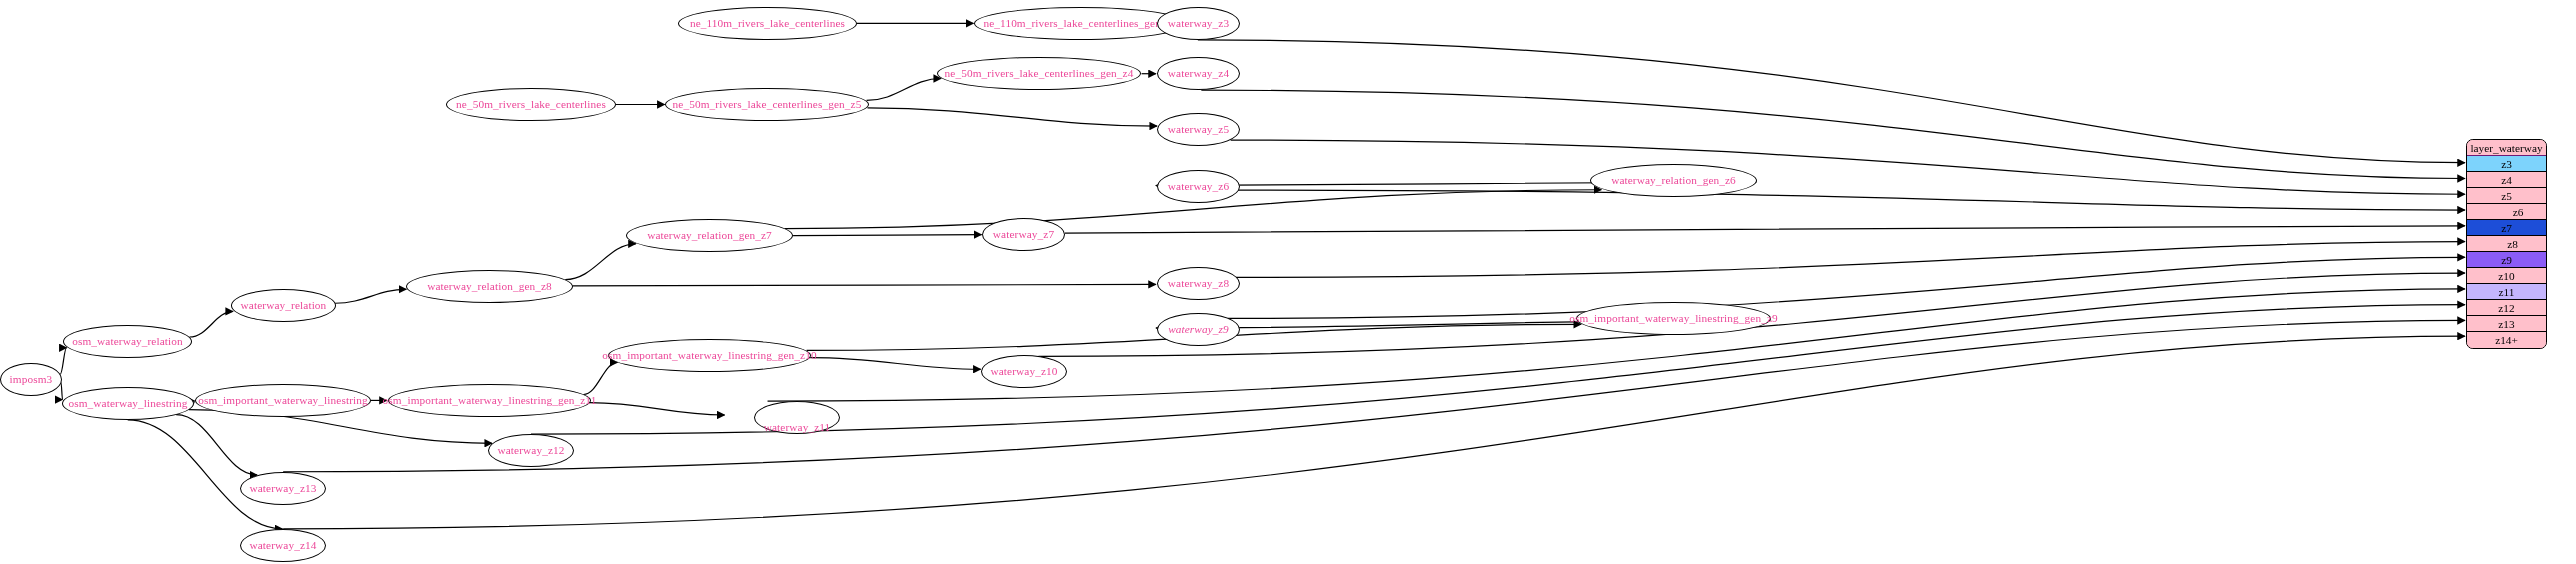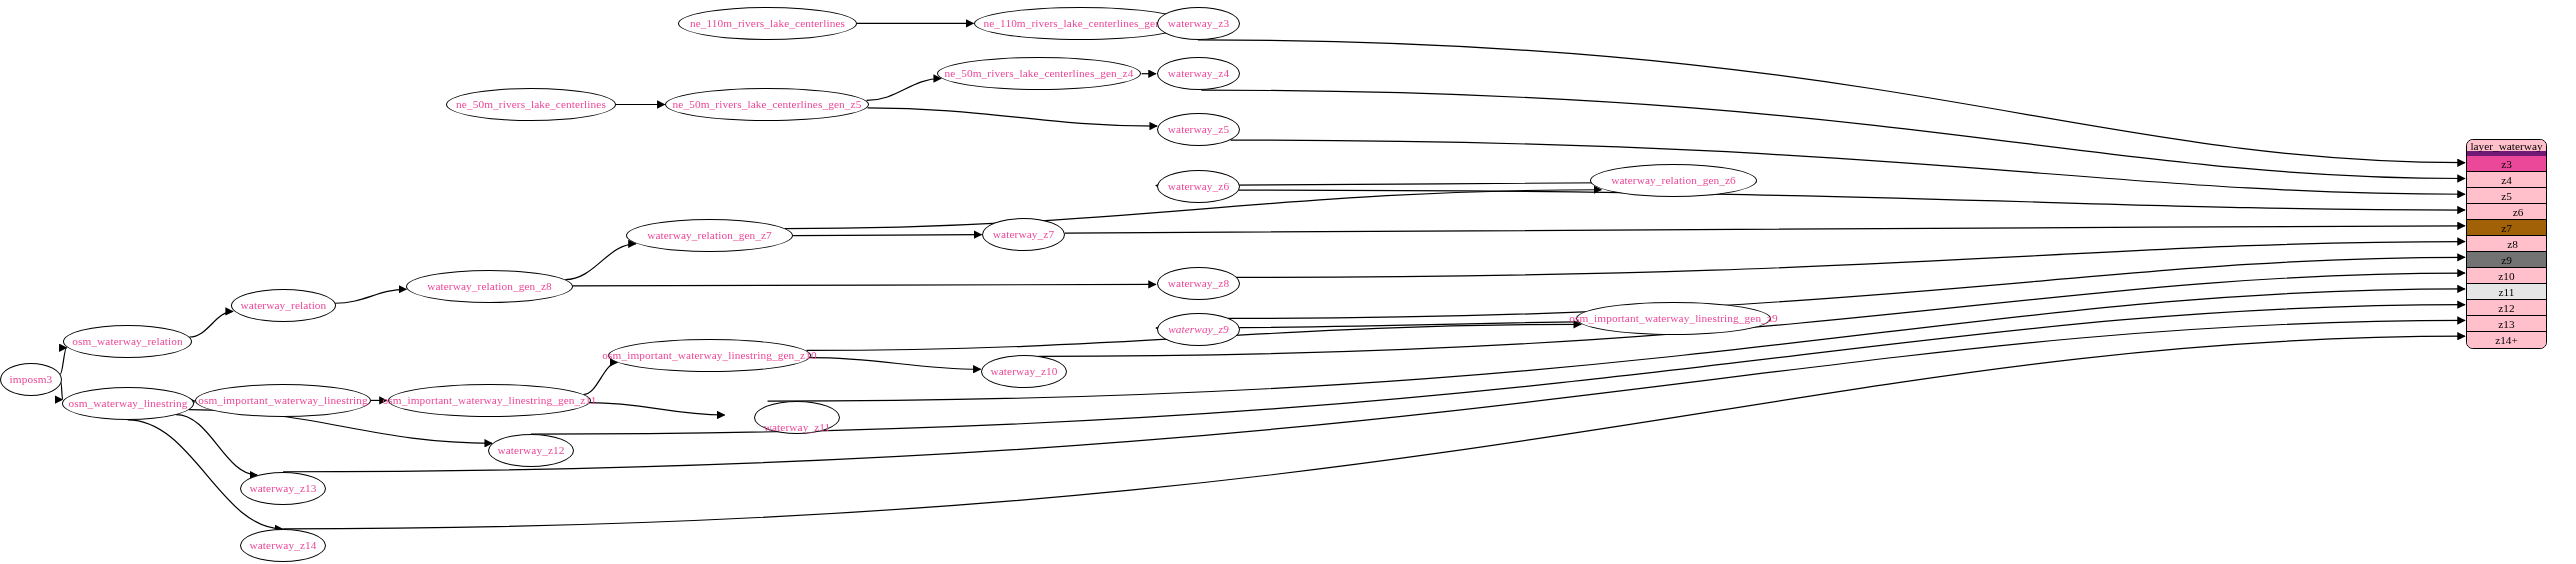--- a/index.html
+++ b/index.html
@@ -49,21 +49,21 @@
     background: #ffc0cb;
     overflow: hidden;
     z-index: 3;
   }
   .table-header {
     box-sizing: border-box;
     width: 100%;
     text-align: center;
     font-size: 11.3px;
     color: #000000;
-    border-bottom: 5px solid #701a75;
+    border-bottom: 1px solid #701a75;
     display: flex;
     align-items: center;
     justify-content: center;
     background: #ffc0cb;
   }
   .table-row {
     box-sizing: border-box;
     width: 100%;
     text-align: center;
     font-size: 11.3px;
@@ -213,29 +213,29 @@
         <span class="node-label">waterway_z13</span>
       </div>
       <div class="node" style="left: 240px; top: 529px; width: 86px; height: 33px;">
         <span class="node-label">waterway_z14</span>
       </div>
     </div>
 
   <div id="layer-table" style="left: 2466px; top: 139px; width: 81px; background: rgb(255, 192, 203);">
     <div class="table-header" style="height: 16px;">layer_waterway</div>
     <div id="layer-table-rows">
-        <div class="table-row" style="height: 16px; background: #ec4899;">z3</div>
+        <div class="table-row" style="height: 16px; background: #7dd3fc;">z3</div>
         <div class="table-row" style="height: 16px; background: rgb(255, 192, 203);">z4</div>
         <div class="table-row" style="height: 16px; background: rgb(255, 192, 203);">z5</div>
         <div class="table-row" style="height: 16px; background: rgb(255, 192, 203); padding-left: 23px;">z6</div>
-        <div class="table-row" style="height: 16px; background: #a16207;">z7</div>
+        <div class="table-row" style="height: 16px; background: #1d4ed8;">z7</div>
         <div class="table-row" style="height: 16px; background: rgb(255, 192, 203); padding-left: 12px;">z8</div>
-        <div class="table-row" style="height: 16px; background: #737373;">z9</div>
+        <div class="table-row" style="height: 16px; background: #8b5cf6;">z9</div>
         <div class="table-row" style="height: 16px; background: rgb(255, 192, 203);">z10</div>
-        <div class="table-row" style="height: 16px; background: #e5e5e5;">z11</div>
+        <div class="table-row" style="height: 16px; background: #c4b5fd;">z11</div>
         <div class="table-row" style="height: 16px; background: rgb(255, 192, 203);">z12</div>
         <div class="table-row" style="height: 16px; background: rgb(255, 192, 203);">z13</div>
         <div class="table-row last" style="height: 16px; background: rgb(255, 192, 203);">z14+</div>
       </div>
   </div>
 
 </div>
 
 
 </body></html>

